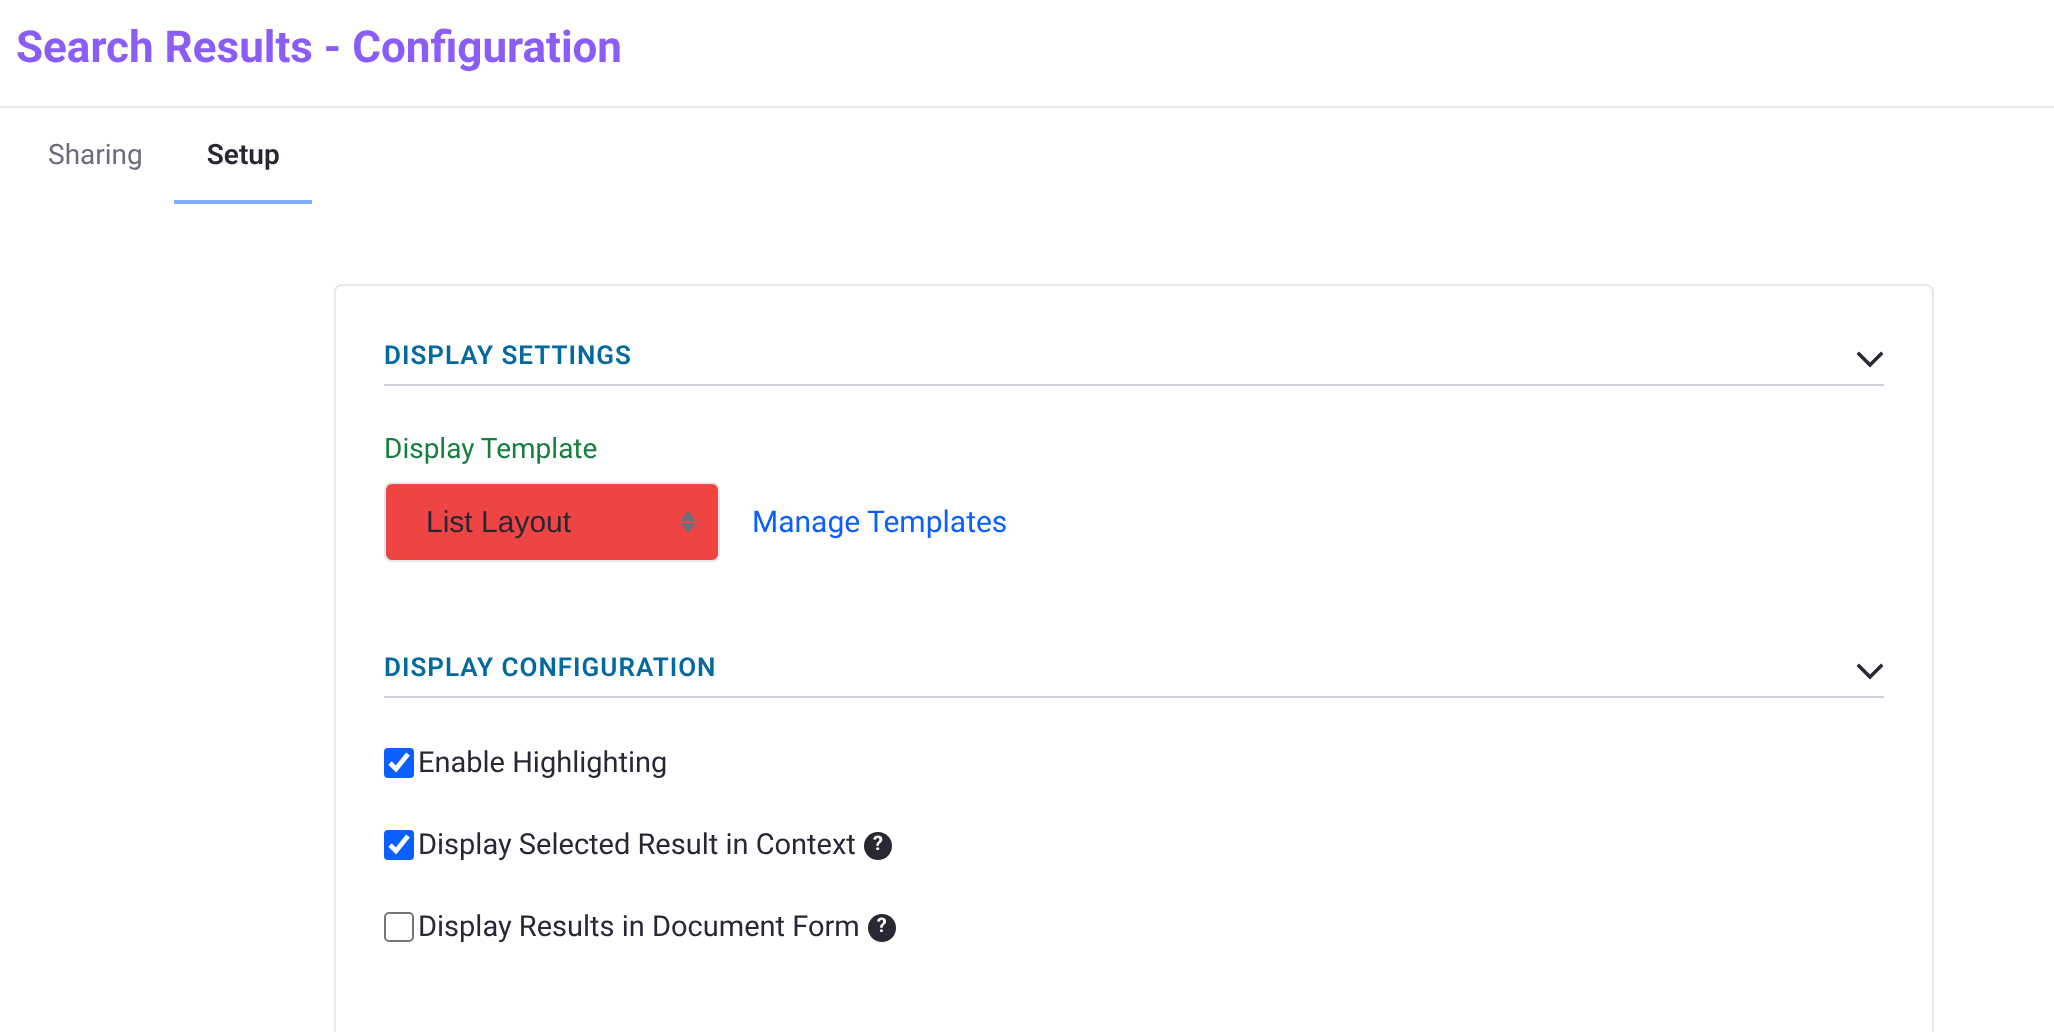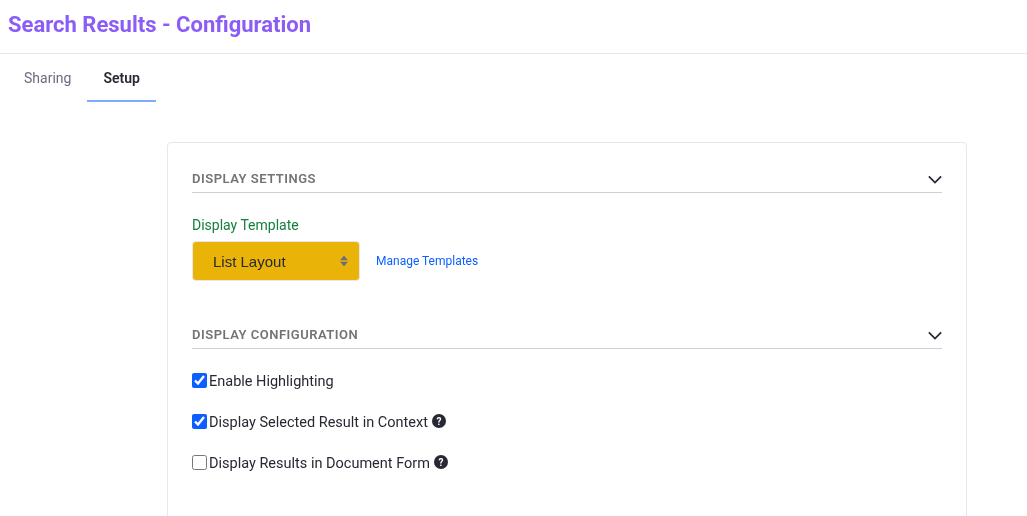--- a/index.html
+++ b/index.html
@@ -54,21 +54,21 @@
       justify-content: space-between;
       align-items: center;
       border-bottom: 1px solid #cdced9;
       padding-bottom: 6px;
       margin-bottom: 24px;
     }
     .section-header h3 {
       font-size: 13px;
       font-weight: 600;
       letter-spacing: 0.5px;
-      color: #737373;
+      color: #0369a1;
     }
     .chevron-icon {
       cursor: pointer;
       display: inline-flex;
       align-items: center;
     }
     .field-label {
       font-size: 14px;
       color: #15803d;
       margin-bottom: 8px;
@@ -80,21 +80,21 @@
       gap: 16px;
       margin-bottom: 46px;
     }
     .select-wrap {
       position: relative;
       width: 168px;
     }
     .select-control {
       width: 100%;
       height: 40px;
-      background: #eab308;
+      background: #ef4444;
       border: 1px solid #e7e7ed;
       border-radius: 4px;
       padding: 0 36px 0 20px;
       font-size: 15px;
       color: #272833;
       appearance: none;
       -webkit-appearance: none;
       cursor: pointer;
     }
     .select-arrows {
@@ -102,27 +102,27 @@
       right: 12px;
       top: 50%;
       transform: translateY(-50%);
       pointer-events: none;
       display: flex;
       flex-direction: column;
       gap: 1px;
     }
     .link {
       color: #0b5fff;
-      font-size: 12px;
+      font-size: 15px;
       text-decoration: none;
       cursor: pointer;
     }
     .checkbox-row {
       display: flex;
-      align-items: flex-start;
+      align-items: center;
       margin-bottom: 24px;
     }
     .checkbox {
       width: 15px;
       height: 15px;
       accent-color: #0b5fff;
       cursor: pointer;
       margin-right: 2px;
     }
     .checkbox-label {

